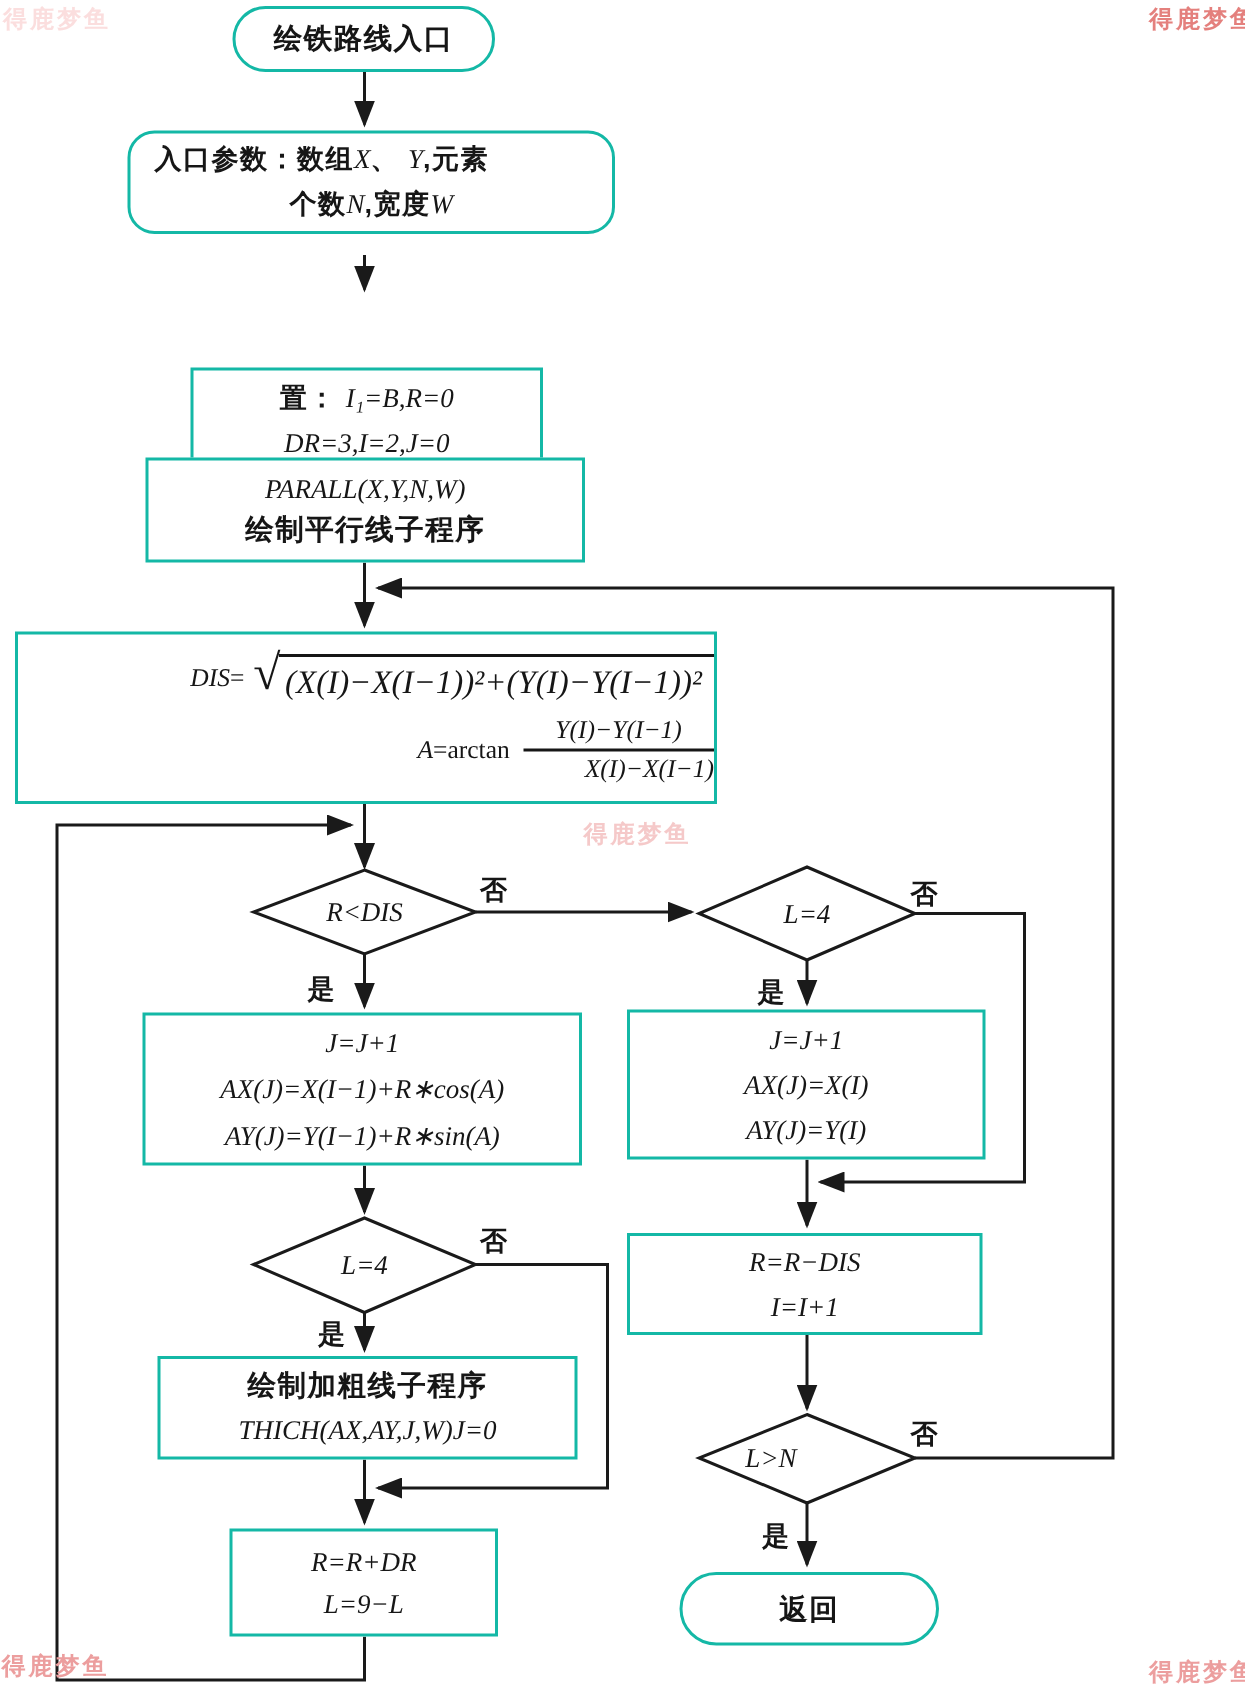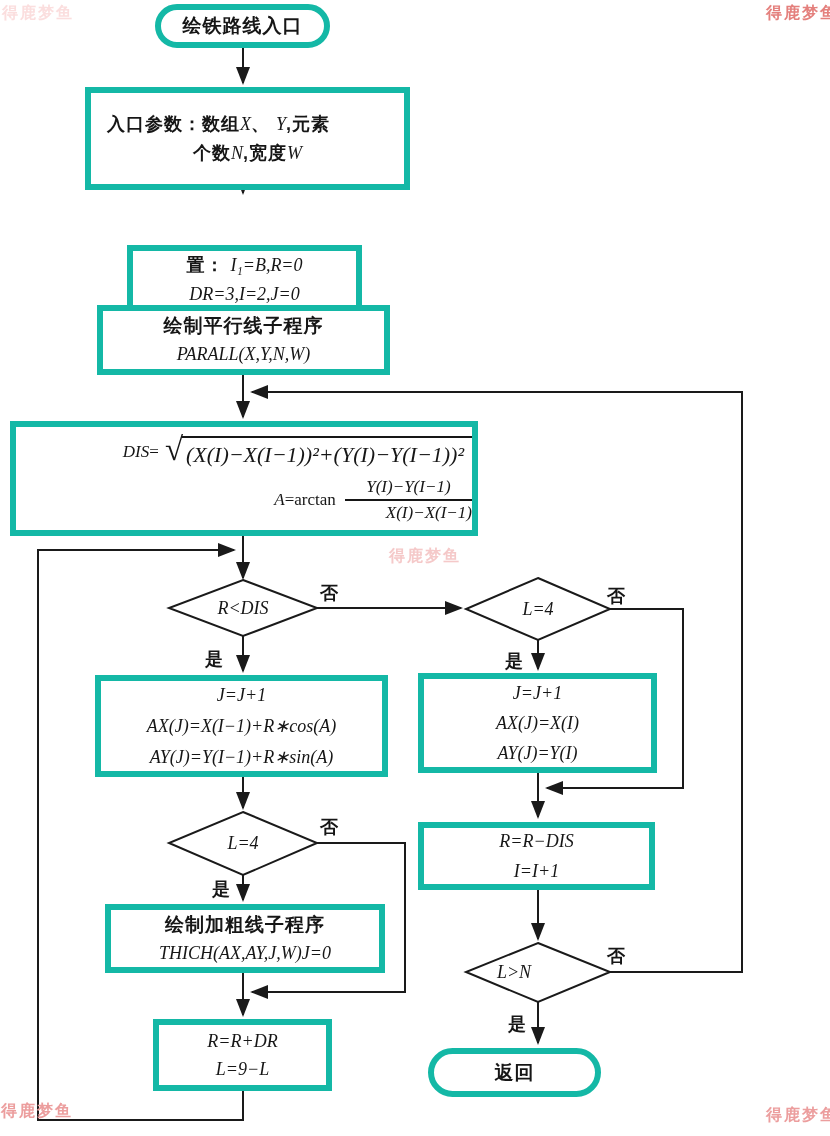--- a/index.html
+++ b/index.html
@@ -1,19 +1,19 @@
 <!DOCTYPE html>
 <html><head>
 <meta charset="utf-8">
 <style>
   html,body{margin:0;padding:0;background:#fff;}
   .page{position:relative;width:830px;height:1136px;background:#ffffff;overflow:hidden;
         font-family:"Liberation Sans",sans-serif;color:#161616;}
   svg.wires{position:absolute;left:0;top:0;width:830px;height:1136px;}
-  .node{position:absolute;background:#fff;border:6px solid #14b8a6;box-sizing:border-box;
+  .node{position:absolute;background:#fff;border:2px solid #14b8a6;box-sizing:border-box;
         display:flex;flex-direction:column;justify-content:center;}
   .terminal{border-radius:26px;align-items:center;}
   .line{width:100%;text-align:center;white-space:nowrap;}
   .cjk{font-weight:700;letter-spacing:1px;font-family:"Liberation Sans",sans-serif;}
   .math{font-family:"Liberation Serif",serif;font-style:italic;font-weight:400;letter-spacing:0;}
   .mu{font-family:"Liberation Serif",serif;font-style:normal;font-weight:400;letter-spacing:0;}
   .dtext{position:absolute;display:flex;align-items:center;justify-content:center;
          font-size:18px;background:transparent;}
   .dlabel{position:absolute;font-size:18px;font-weight:700;font-family:"Liberation Sans",sans-serif;}
   .wm{position:absolute;font-size:16px;font-weight:700;letter-spacing:2px;white-space:nowrap;
@@ -73,33 +73,33 @@
       <polygon points="538,578 610,609 538,640 466,609"></polygon>
       <polygon points="243,812 317,843 243,875 169,843"></polygon>
       <polygon points="538,943 610,972 538,1002 466,972"></polygon>
     </g>
   </svg>
 
   <div class="node terminal" style="left:155px;top:4px;width:175px;height:44px;">
     <div class="line cjk fs19">绘铁路线入口</div>
   </div>
 
-  <div class="node" id="box-entry" style="left:85px;top:87px;width:325px;height:103px;">
+  <div class="node" id="box-entry" style="left:85px;top:87px;width:325px;height:69px;border-radius:18px;">
     <div class="line l1 lh28"><span class="cjk fs18">入口参数：数组</span><span class="math fs18">X</span><span class="cjk fs18">、 </span><span class="math fs18">Y</span><span class="cjk fs18">,元素</span></div>
     <div class="line lh28"><span class="cjk fs18">个数</span><span class="math fs18">N</span><span class="cjk fs18">,宽度</span><span class="math fs18">W</span></div>
   </div>
 
   <div class="node" style="left:127px;top:197px;width:235px;height:69px;margin-top:48px;">
     <div class="line lh28"><span class="cjk fs18">置： </span><span class="math fs18">I₁=B,R=0</span></div>
     <div class="line math fs18 lh28">DR=3,I=2,J=0</div>
   </div>
 
   <div class="node" style="left:97px;top:305px;width:293px;height:70px;">
+    <div class="line math fs18 lh28">PARALL(X,Y,N,W)</div>
     <div class="line cjk fs19 lh28">绘制平行线子程序</div>
-    <div class="line math fs18 lh28">PARALL(X,Y,N,W)</div>
   </div>
 
   <div class="node" id="box-formula" style="left:10px;top:421px;width:468px;height:115px;">
     <div class="frow">
       <span><span class="math">DIS</span><span class="mu">=</span></span>
       <span class="sqrt">
           <span class="sqrt-sign">√</span>
           <span class="sqrt-body math">(X(I)−X(I−1))²+(Y(I)−Y(I−1))²</span>
         </span>
     </div>
@@ -140,21 +140,21 @@
     <div class="line math fs18 lh28">L=9−L</div>
   </div>
 
   <div class="node" style="left:418px;top:822px;width:237px;height:68px;">
     <div class="line math fs18 lh30">R=R−DIS</div>
     <div class="line math fs18 lh30">I=I+1</div>
   </div>
 
   <div class="dtext math" style="left:442px;top:943px;width:144px;height:59px;">L&gt;N</div>
 
-  <div class="node terminal" style="left:428px;top:1048px;width:173px;height:49px;">
+  <div class="node terminal" style="left:453px;top:1048px;width:173px;height:49px;">
     <div class="line cjk fs19">返回</div>
   </div>
 
   <div class="dlabel" style="left:320px;top:581px;">否</div>
   <div class="dlabel" style="left:205px;top:647px;">是</div>
   <div class="dlabel" style="left:607px;top:584px;">否</div>
   <div class="dlabel" style="left:505px;top:649px;">是</div>
   <div class="dlabel" style="left:320px;top:815px;">否</div>
   <div class="dlabel" style="left:212px;top:877px;">是</div>
   <div class="dlabel" style="left:607px;top:944px;">否</div>

